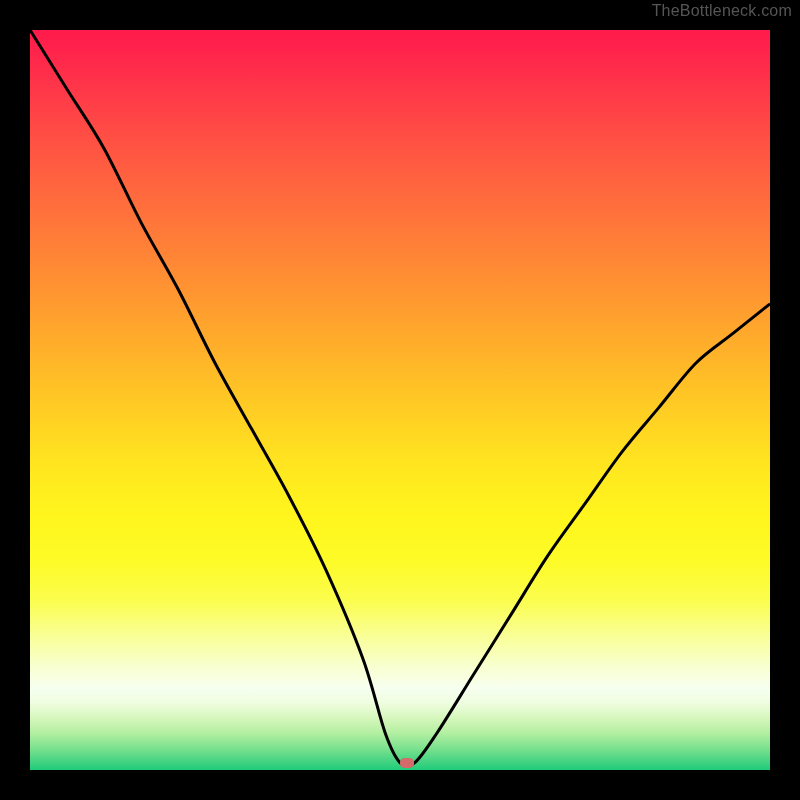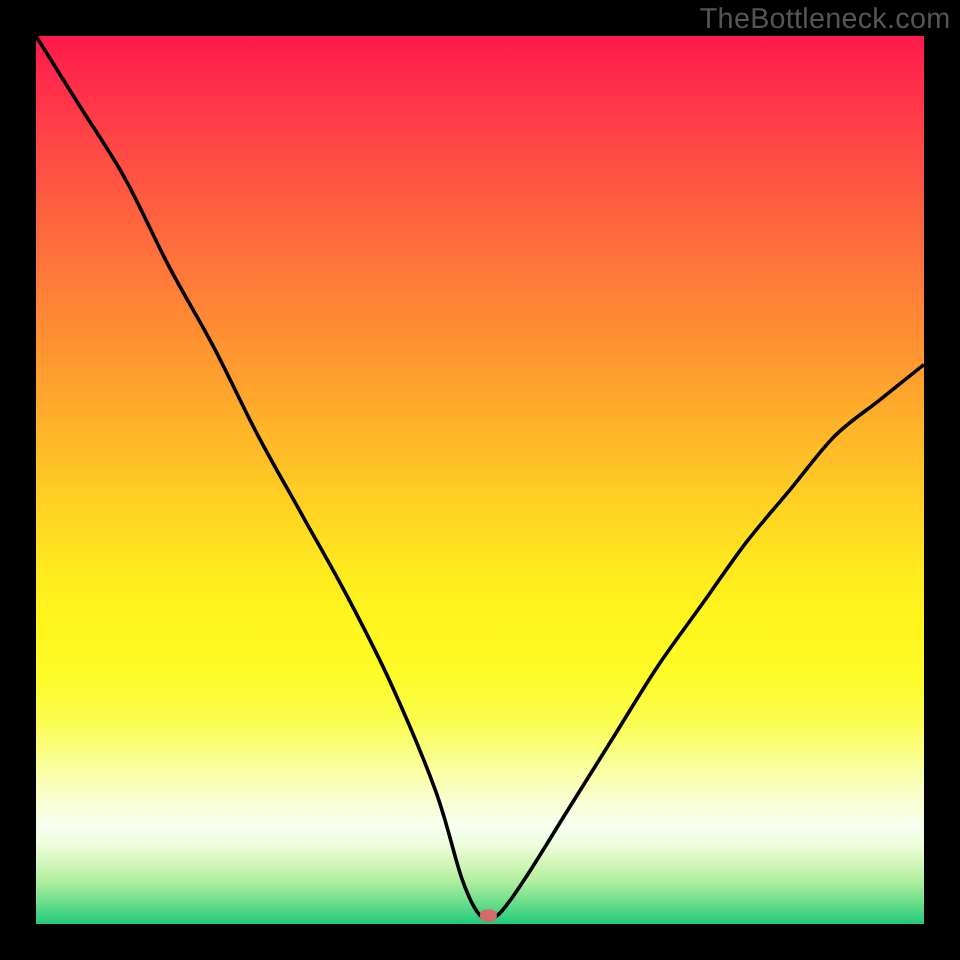--- a/index.html
+++ b/index.html
@@ -15,21 +15,21 @@
     position: relative;
     width: 800px;
     height: 800px;
     background: #000;
   }
   .watermark {
     position: absolute;
     top: 2px;
     right: 8px;
     color: #555;
-    font-size: 24px;
+    font-size: 16px;
     font-weight: 500;
     letter-spacing: 0.2px;
     z-index: 10;
   }
   .plot-area {
     position: absolute;
     left: 30px;
     top: 30px;
     width: 740px;
     height: 740px;

